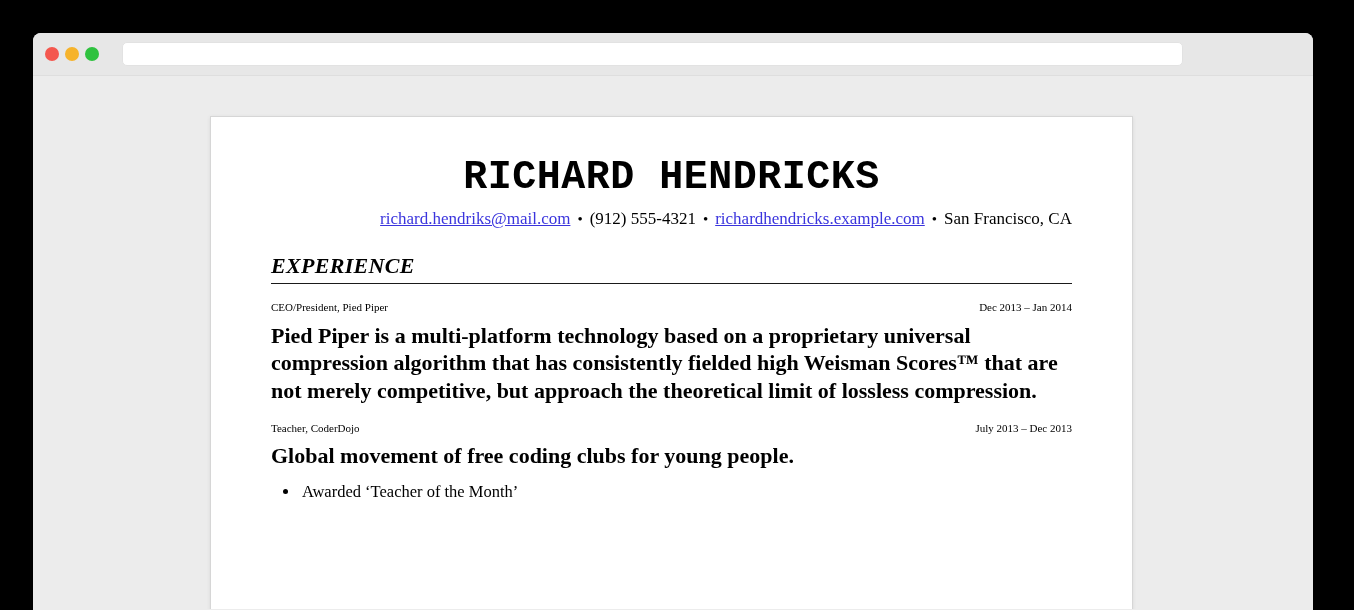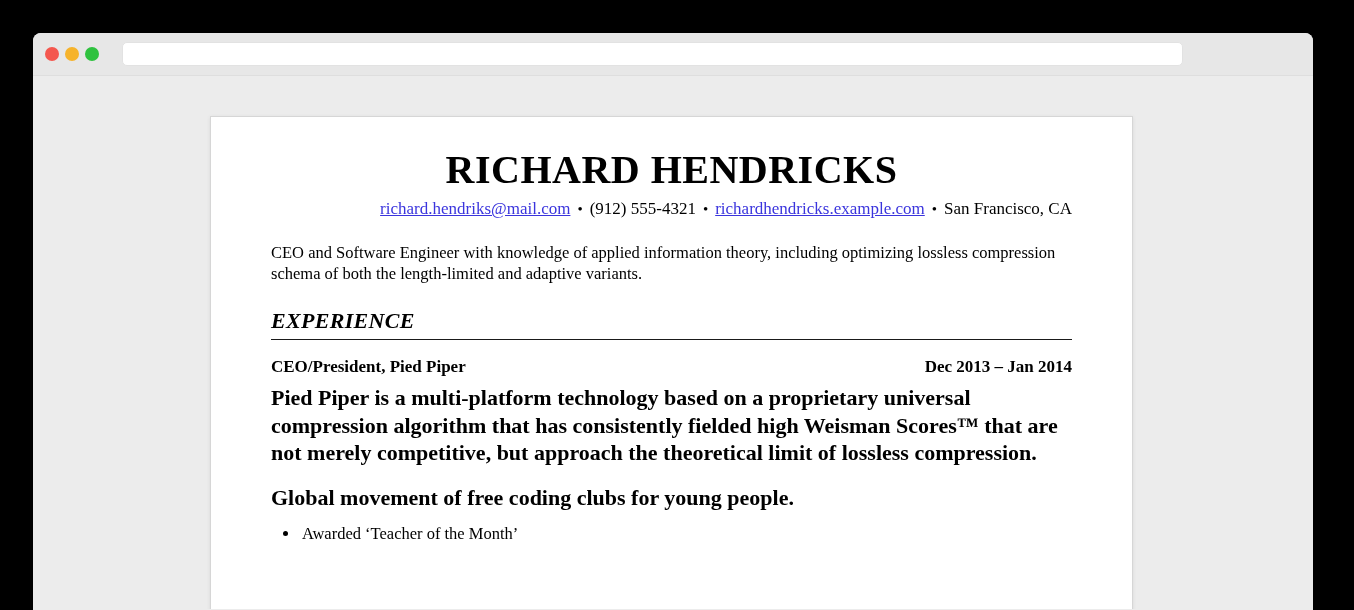--- a/index.html
+++ b/index.html
@@ -67,23 +67,24 @@
     box-shadow: 0 1px 4px rgba(0,0,0,0.08);
     padding: 31px 60px 40px 60px;
     color: #000;
   }
 
   
   .resume-name {
     font-size: 40px;
     font-weight: bold;
     text-align: center;
-    margin: 0;
+    margin: 8px;
     line-height: 1.1;
     letter-spacing: 0.5px;
+    font-family: Liberation Mono, monospace;
   }
   .contact-line {
     text-align: right;
     font-size: 17px;
     margin-top: 6px;
     line-height: 1.25;
   }
   .contact-line a {
     color: #3a34dd;
     text-decoration: underline;
@@ -102,22 +103,22 @@
     border-bottom: 1.5px solid #1a1a1a;
     letter-spacing: 0.3px;
     line-height: 1.1;
     font-style: italic;
   }
   .job { margin-top: 17px; }
   .job-header {
     display: flex;
     justify-content: space-between;
     align-items: baseline;
-    font-size: 17px;
-    font-weight: bold;
+    font-size: 11px;
+    font-weight: normal;
     line-height: 1.2;
   }
   .job-desc {
     font-size: 22px;
     line-height: 1.26;
     margin: 7px 0 0 0;
     font-weight: bold;
   }
   .job ul {
     margin: 12px 0 0 0;
@@ -146,33 +147,36 @@
 
     <div class="viewport">
       <div class="page">
 
         <h1 class="resume-name">RICHARD HENDRICKS</h1>
 
         <div class="contact-line">
           <a href="#">richard.hendriks@mail.com</a><span class="sep">•</span><span>(912) 555-4321</span><span class="sep">•</span><a href="#">richardhendricks.example.com</a><span class="sep">•</span><span>San Francisco, CA</span>
         </div>
 
-        <p class="summary">CEO and Software Engineer with knowledge of applied information theory, including optimizing lossless compression schema of both the length-limited and adaptive variants.</p>
 
         <h2 class="section-heading">EXPERIENCE</h2>
 
         <div class="job">
           <div class="job-header">
             <span class="job-title">CEO/President, Pied Piper</span>
             <span class="job-dates">Dec 2013 – Jan 2014</span>
           </div>
           <p class="job-desc">Pied Piper is a multi-platform technology based on a proprietary universal compression algorithm that has consistently fielded high Weisman Scores™ that are not merely competitive, but approach the theoretical limit of lossless compression.</p>
         </div>
 
         <div class="job">
+          <div class="job-header">
+            <span class="job-title">Teacher, CoderDojo</span>
+            <span class="job-dates">July 2013 – Dec 2013</span>
+          </div>
           <p class="job-desc">Global movement of free coding clubs for young people.</p>
           <ul>
             <li>Awarded ‘Teacher of the Month’</li>
           </ul>
         </div>
 
       </div>
     </div>
 
   </div>

